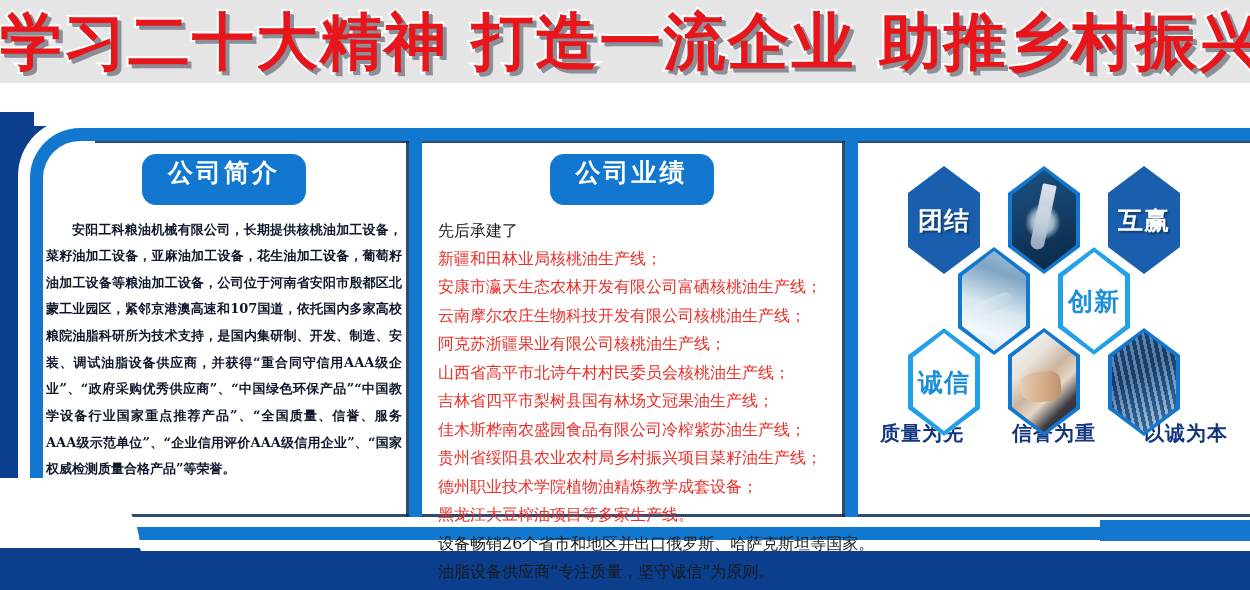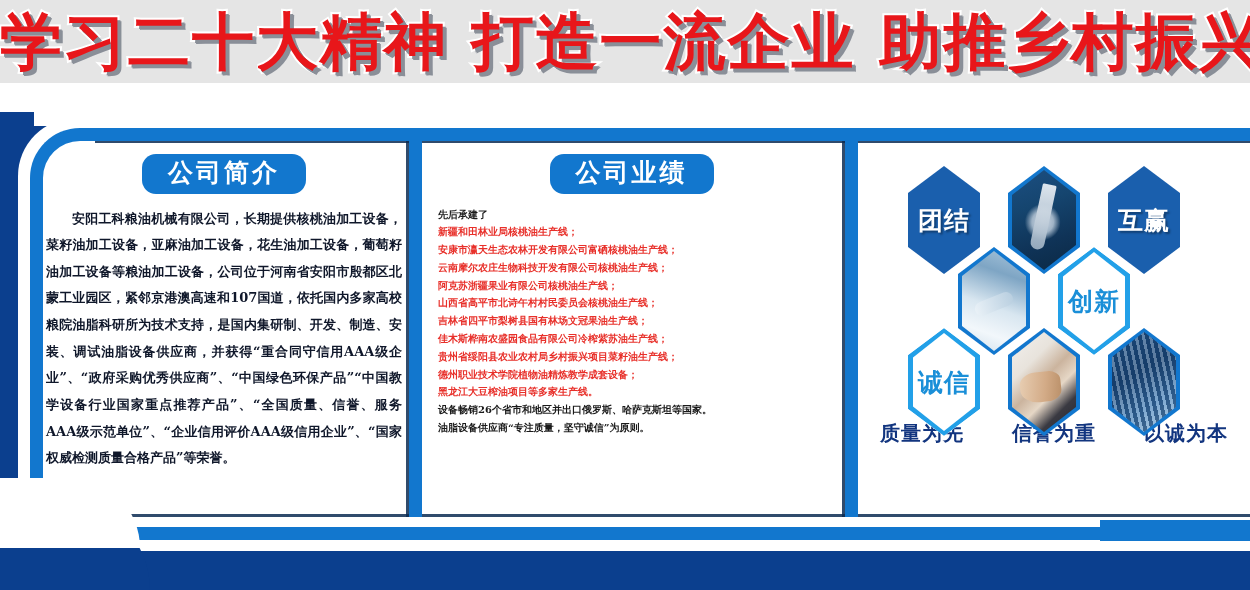--- a/index.html
+++ b/index.html
@@ -190,21 +190,21 @@
     margin-bottom: 12px;
   }
   .badge {
     display: inline-block;
     background: #1277ce;
     color: #ffffff;
     font-family: "DejaVu Sans", "Liberation Sans", sans-serif;
     font-weight: bold;
     font-size: 25px;
     letter-spacing: 3px;
-    padding: 5px 26px 7px 26px;
+    padding: 5px 26px 18px 26px;
     border-radius: 14px;
     line-height: 1.1;
   }
   .badge.outlined {
     position: relative;
     padding: 5px 20px 7px 20px;
     font-size: 23px;
     letter-spacing: 1px;
   }
   .badge.outlined::after {
@@ -226,23 +226,23 @@
     text-justify: inter-ideograph;
     text-indent: 2em;
     margin: 4px 2px 0 2px;
     font-weight: 600;
   }
 
   
   .perf-list {
     margin: 6px 4px 16px 14px;
     font-family: "DejaVu Serif", "Liberation Serif", serif;
-    font-size: 10px;
+    font-size: 16px;
     line-height: 1.78;
-    font-weight: 700;
+    font-weight: 400;
   }
   .perf-line { white-space: nowrap; }
   .perf-line.dark { color: #1a1a1a; }
   .perf-line.red  { color: #e8302a; }
 
   
   .hex-area {
     position: relative;
     width: 385px;
     height: 246px;

